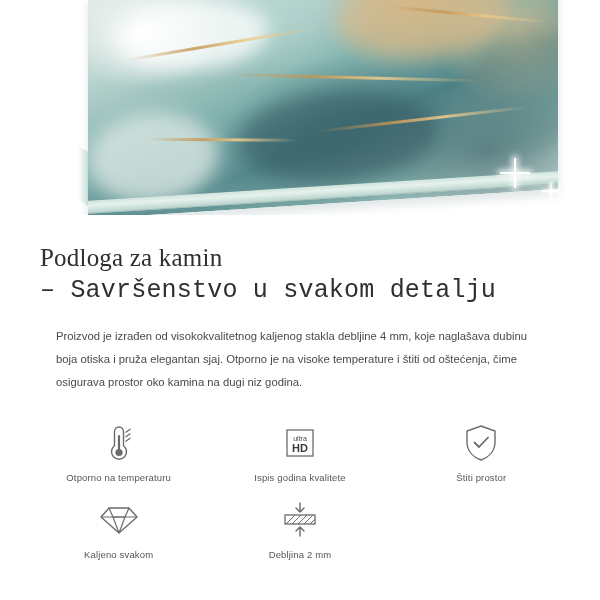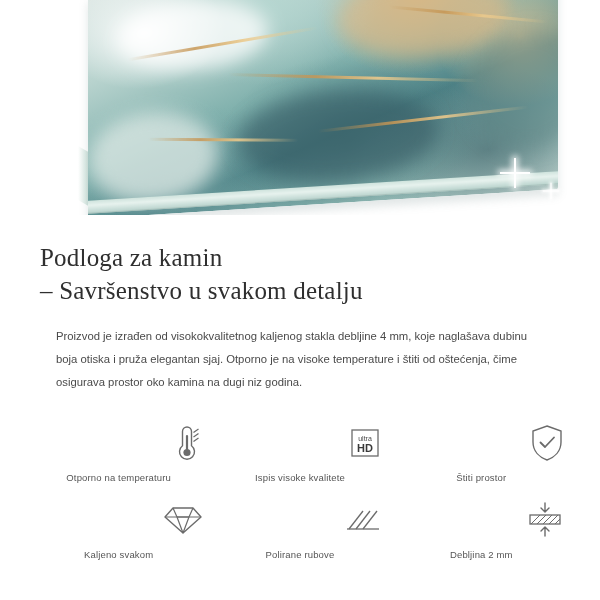--- a/index.html
+++ b/index.html
@@ -116,21 +116,21 @@
   }
   .title {
     font-family: "Liberation Serif", serif;
     font-size: 25px;
     line-height: 1.32;
     font-weight: 400;
     color: #2f2f2f;
     margin: 0 0 18px 0;
     letter-spacing: 0.2px;
   }
-  .title .line2 { display: block; }
+  .title .line2 { display: block; font-family: Liberation Mono, monospace; }
 
   .paragraph {
     font-size: 11.3px;
     line-height: 2.05;
     color: #4a4a4a;
     margin: 16px;
     max-width: 524px;
   }
 
   
@@ -143,21 +143,21 @@
     justify-items: center;
   }
   .feature {
     width: 170px;
     text-align: center;
   }
   .feature-icon {
     height: 46px;
     display: flex;
     align-items: center;
-    justify-content: flex-end;
+    justify-content: center;
   }
   .feature-label {
     font-size: 9.5px;
     color: #555555;
     margin-top: 6px;
     letter-spacing: 0.15px;
   }
   svg { display: block; }
 </style>
 </head>
@@ -209,21 +209,21 @@
     </div>
 
     <div class="feature">
       <div class="feature-icon">
         <svg width="40" height="40" viewBox="0 0 40 40">
           <rect x="7" y="7" width="26" height="26" fill="none" stroke="#6b6b6b" stroke-width="1.3"></rect>
           <text x="20" y="18" font-family="Liberation Sans, sans-serif" font-size="7" fill="#4a4a4a" text-anchor="middle">ultra</text>
           <text x="20" y="29" font-family="Liberation Sans, sans-serif" font-size="11" font-weight="bold" fill="#3a3a3a" text-anchor="middle">HD</text>
         </svg>
       </div>
-      <div class="feature-label">Ispis visoke kvalitete</div>
+      <div class="feature-label">Ispis godina kvalitete</div>
     </div>
 
     <div class="feature">
       <div class="feature-icon">
         <svg width="38" height="42" viewBox="0 0 38 42">
           <path d="M19 4 L33 9 v11 c0 9-6.2 15.2-14 18 -7.8-2.8-14-9-14-18 V9 z" fill="none" stroke="#6b6b6b" stroke-width="1.4"></path>
           <path d="M12.5 20.5 L17 25 L26 15.5" fill="none" stroke="#6b6b6b" stroke-width="1.8" stroke-linecap="round" stroke-linejoin="round"></path>
         </svg>
       </div>
       <div class="feature-label">Štiti prostor</div>
@@ -235,31 +235,20 @@
           <path d="M11 6 H31 L39 15 L21 31 L3 15 z" fill="none" stroke="#6b6b6b" stroke-width="1.4" stroke-linejoin="round"></path>
           <path d="M3 15 H39" fill="none" stroke="#6b6b6b" stroke-width="1.2"></path>
           <path d="M11 6 L15 15 L21 31" fill="none" stroke="#6b6b6b" stroke-width="1.2"></path>
           <path d="M31 6 L27 15 L21 31" fill="none" stroke="#6b6b6b" stroke-width="1.2"></path>
           <path d="M15 15 H27" fill="none" stroke="#6b6b6b" stroke-width="1.2"></path>
         </svg>
       </div>
       <div class="feature-label">Kaljeno svakom</div>
     </div>
 
-    <div class="feature">
-      <div class="feature-icon">
-        <svg width="42" height="34" viewBox="0 0 42 34">
-          <path d="M6 26 L20 8" stroke="#6b6b6b" stroke-width="1.3" fill="none"></path>
-          <path d="M13 26 L27 8" stroke="#6b6b6b" stroke-width="1.3" fill="none"></path>
-          <path d="M20 26 L34 8" stroke="#6b6b6b" stroke-width="1.3" fill="none"></path>
-          <path d="M4 26 L36 26" stroke="#6b6b6b" stroke-width="1.3" fill="none"></path>
-        </svg>
-      </div>
-      <div class="feature-label">Polirane rubove</div>
-    </div>
 
     <div class="feature">
       <div class="feature-icon">
         <svg width="42" height="40" viewBox="0 0 42 40">
           <path d="M21 3 V11 M17 8 L21 12 L25 8" stroke="#6b6b6b" stroke-width="1.4" fill="none" stroke-linecap="round" stroke-linejoin="round"></path>
           <rect x="6" y="15" width="30" height="9" fill="none" stroke="#6b6b6b" stroke-width="1.3"></rect>
           <path d="M7 24 L16 15 M13 24 L22 15 M19 24 L28 15 M25 24 L34 15 M31 24 L36 19" stroke="#6b6b6b" stroke-width="1" fill="none"></path>
           <path d="M21 36 V28 M17 31 L21 27 L25 31" stroke="#6b6b6b" stroke-width="1.4" fill="none" stroke-linecap="round" stroke-linejoin="round"></path>
         </svg>
       </div>

